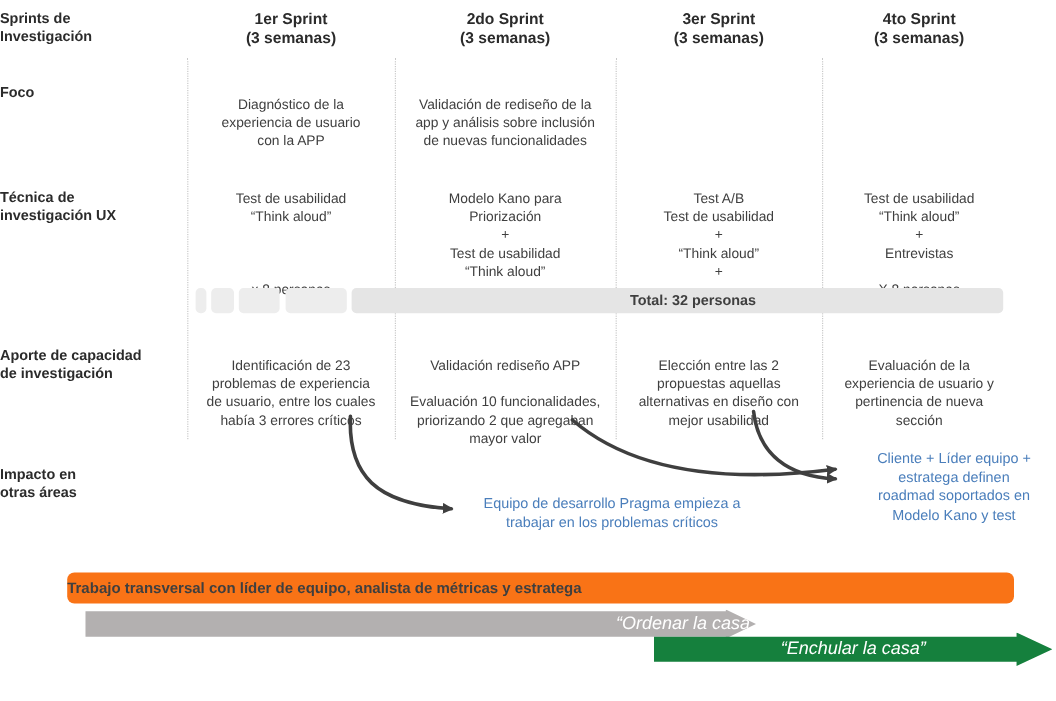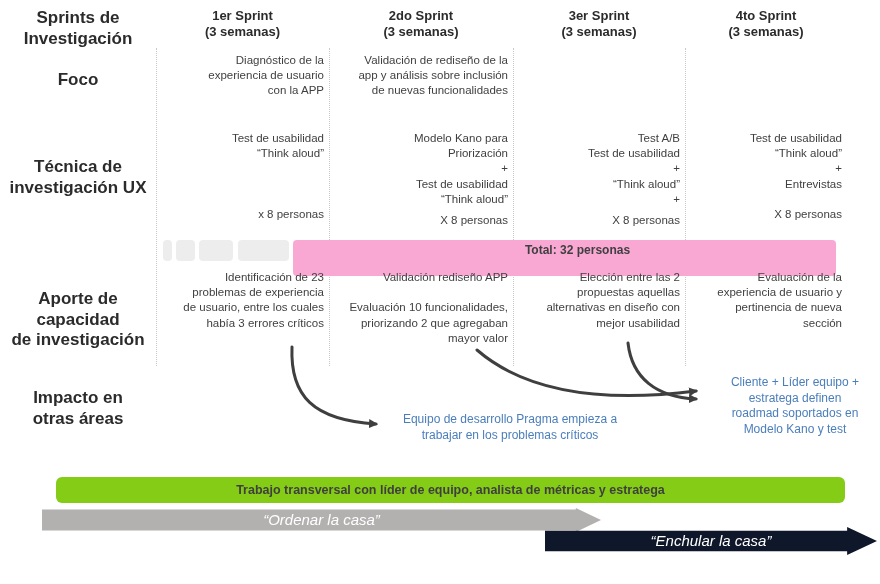--- a/index.html
+++ b/index.html
@@ -18,77 +18,78 @@
   .c4 { left: 685px; width: 162px; }
 
   
   .r-header   { top: 8px; }
   .r-foco     { top: 53px; }
   .r-tecnica  { top: 131px; }
   .r-personas { top: 207px; }
   .r-aporte   { top: 270px; }
 
   .cell {
-    position: absolute; text-align: right; white-space: pre-line;
-    font-size: 11.5px; line-height: 1.32; color: #3f3f3f; padding: 0 5px;
+    position: absolute; text-align: center; white-space: pre-line;
+    font-size: 11.5px; line-height: 1.32; color: #3f3f3f; padding: 0 5px; margin-top: 28px;
   }
   .hdr {
     position: absolute; text-align: center; white-space: pre-line;
     font-size: 13px; font-weight: bold; line-height: 1.22; color: #2b2b2b;
   }
   .rowlabel {
-    position: absolute; text-align: center; white-space: pre-line;
-    font-size: 17px; font-weight: bold; line-height: 1.22; color: #2b2b2b;
+    position: absolute; white-space: pre-line;
+    font-size: 12px; font-weight: bold; line-height: 1.22; color: #2b2b2b;
   }
   .sep {
     position: absolute; top: 48px; height: 318px; width: 0;
     border-left: 1px dotted #c9c9c9;
   }
 
   
   .seg {
     position: absolute; top: 240px; height: 21px;
     background: #ededed; border-radius: 4px;
   }
   #total-bar {
-    position: absolute; left: 293px; top: 240px; width: 543px; height: 36px;
-    background: #f9a8d4; border-radius: 4px;
+    position: absolute; left: 293px; top: 240px; width: 543px; height: 21px;
+    background: #e5e5e5; border-radius: 4px;
     font-size: 12px; font-weight: bold; color: #3f3f3f;
     text-align: center; line-height: 21px; padding-left: 26px;
   }
 
   
   .note {
     position: absolute; text-align: center; white-space: pre-line;
     color: #4a7ebb; font-size: 12px; line-height: 1.3;
   }
   #note-dev   { left: 360px; top: 412px; width: 300px; }
   #note-client{ left: 710px; top: 375px; width: 170px; }
 
   #arrow-layer { position: absolute; left: 0; top: 0; width: 880px; height: 584px; pointer-events: none; }
 
   
   #transversal-bar {
     position: absolute; left: 56px; top: 477px; width: 789px; height: 26px;
-    background: #84cc16; border-radius: 6px;
+    background: #f97316; border-radius: 6px;
     font-size: 12.5px; font-weight: bold; color: #3f3f3f;
-    text-align: center; line-height: 26px;
+    line-height: 26px;
   }
   .phase-arrow {
     position: absolute; color: #ffffff; font-style: italic;
     text-align: center; font-size: 15px;
   }
   #phase1 {
-    left: 42px; top: 508px; width: 559px; height: 24px;
+    left: 71px; top: 508px; width: 559px; height: 24px;
     background: #b3b0b0; line-height: 24px;
     clip-path: polygon(0 6%, 95.5% 6%, 95.5% 0, 100% 50%, 95.5% 100%, 95.5% 94%, 0 94%);
+    text-align: right;
   }
   #phase2 {
     left: 545px; top: 527px; width: 332px; height: 28px;
-    background: #0f172a; line-height: 28px;
+    background: #15803d; line-height: 28px;
     clip-path: polygon(0 13%, 91% 13%, 91% 0, 100% 50%, 91% 100%, 91% 87%, 0 87%);
   }
 </style>
 </head>
 <body>
 
 <div id="canvas">
 
   <div class="sep" style="left:156px"></div>
   <div class="sep" style="left:329px"></div>

